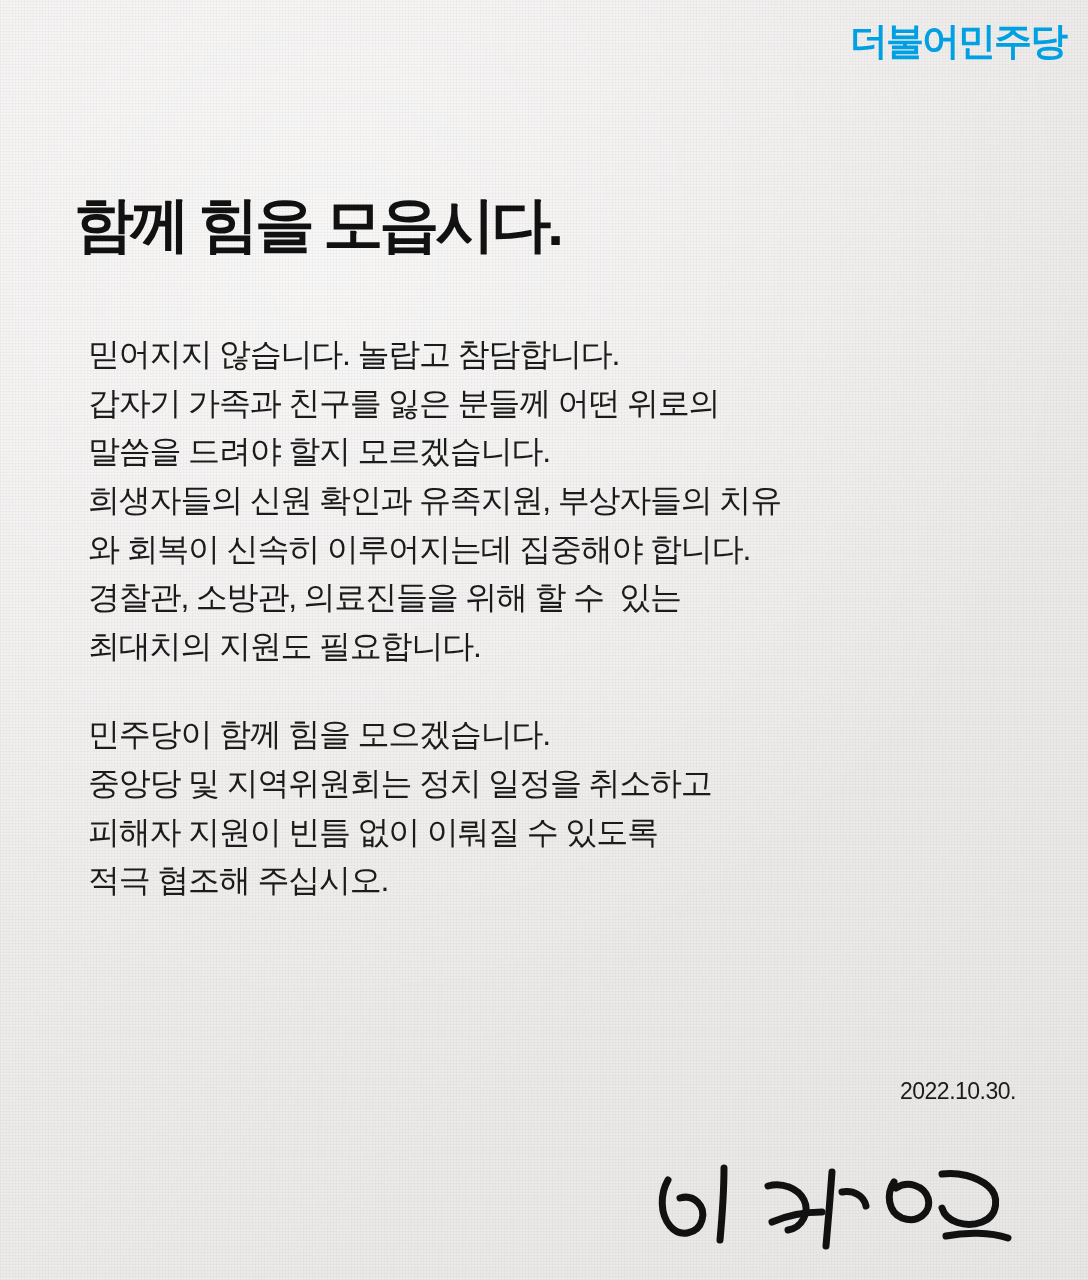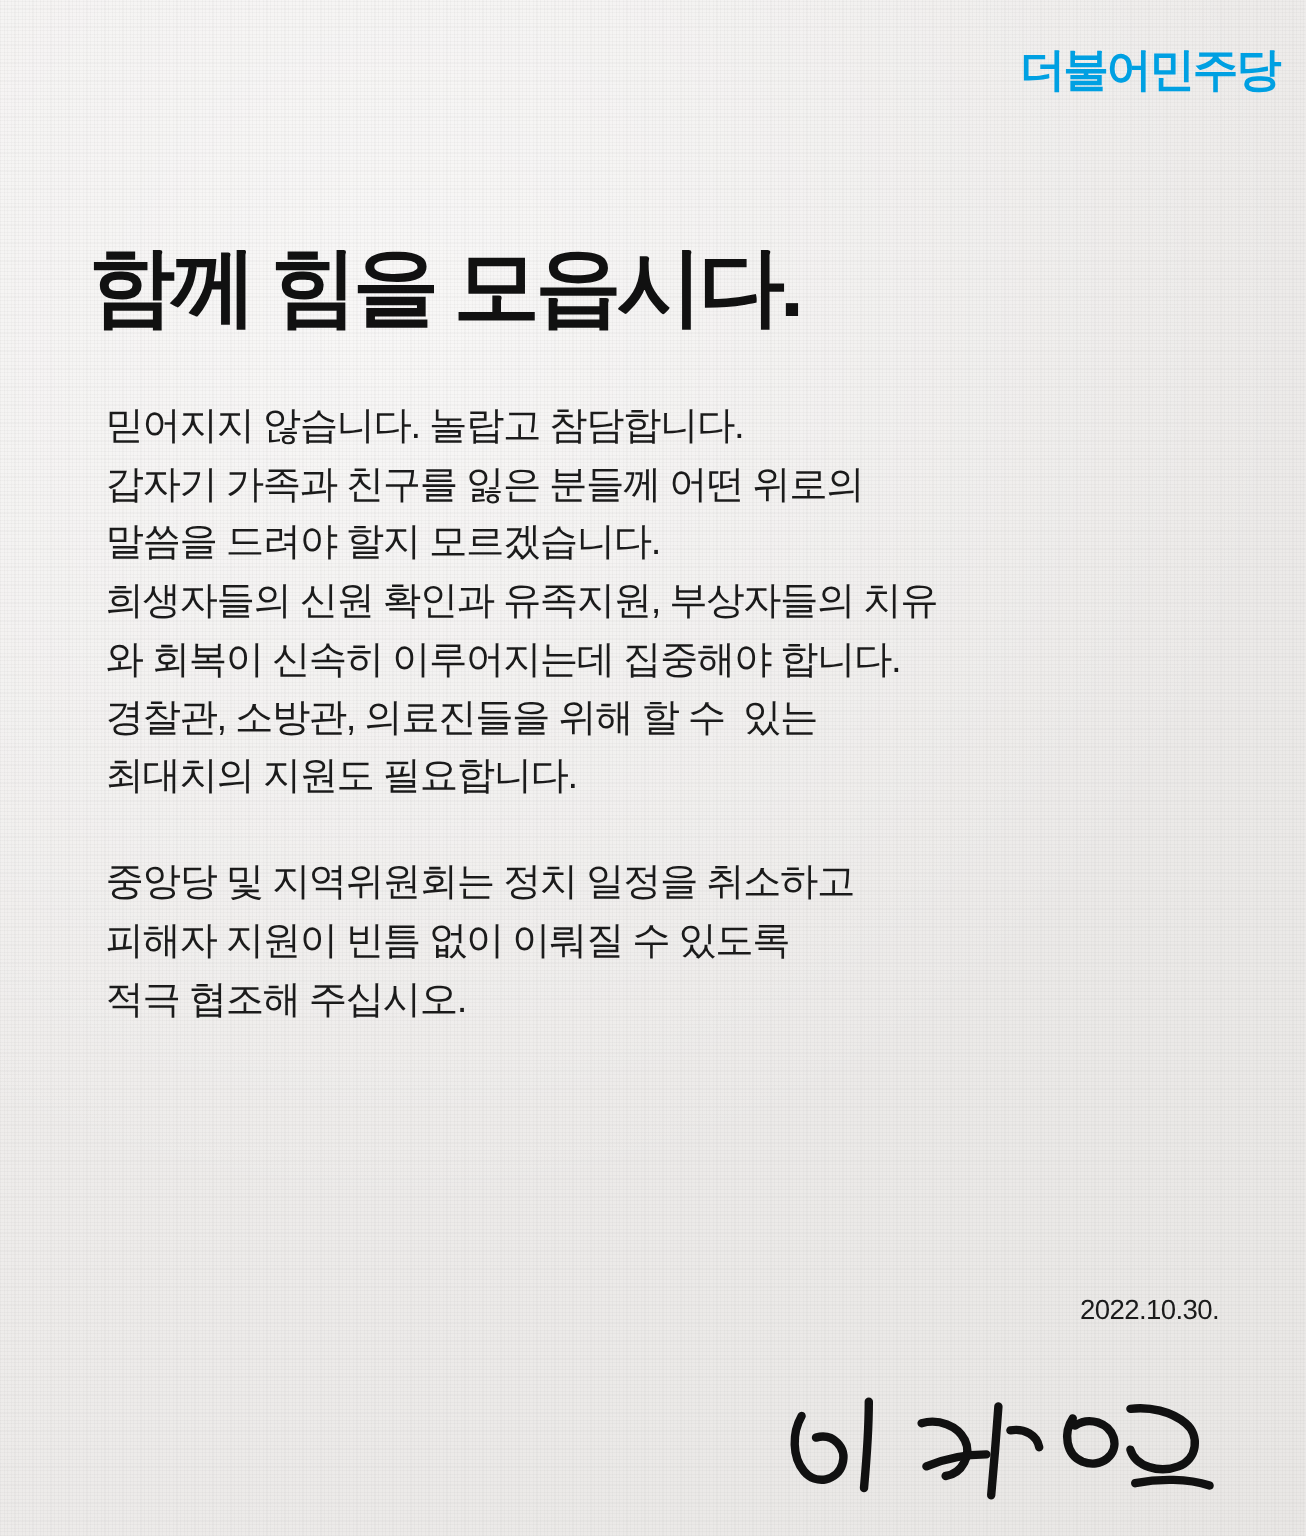--- a/index.html
+++ b/index.html
@@ -24,36 +24,36 @@
     background-image:
       repeating-linear-gradient(0deg, rgba(0,0,0,0.022) 0px, rgba(0,0,0,0.022) 1px, rgba(255,255,255,0.0) 1px, rgba(255,255,255,0.0) 3px),
       repeating-linear-gradient(90deg, rgba(0,0,0,0.022) 0px, rgba(0,0,0,0.022) 1px, rgba(255,255,255,0.0) 1px, rgba(255,255,255,0.0) 3px),
       radial-gradient(circle at 30% 20%, rgba(255,255,255,0.55), rgba(255,255,255,0) 60%),
       linear-gradient(135deg, #f2f0ef 0%, #e9e7e5 100%);
     overflow: hidden;
   }
 
   .logo {
     position: absolute;
-    top: 40px;
+    top: 22px;
     right: 22px;
     font-size: 38px;
     font-weight: bold;
     letter-spacing: -2px;
     line-height: 1;
     color: #00a0e2;
     white-space: nowrap;
   }
 
   .headline {
     position: absolute;
     top: 150px;
     left: 74px;
     right: 40px;
-    font-size: 72px;
+    font-size: 60px;
     font-weight: bold;
     letter-spacing: -4px;
     line-height: 1.16;
     color: #111111;
     white-space: nowrap;
   }
 
   .body-text {
     position: absolute;
     top: 330px;
@@ -106,20 +106,21 @@
     <div class="para">
       <div class="line">믿어지지 않습니다. 놀랍고 참담합니다.</div>
       <div class="line">갑자기 가족과 친구를 잃은 분들께 어떤 위로의</div>
       <div class="line">말씀을 드려야 할지 모르겠습니다.</div>
       <div class="line">희생자들의 신원 확인과 유족지원, 부상자들의 치유</div>
       <div class="line">와 회복이 신속히 이루어지는데 집중해야 합니다.</div>
       <div class="line">경찰관, 소방관, 의료진들을 위해 할 수  있는</div>
       <div class="line">최대치의 지원도 필요합니다.</div>
     </div>
     <div class="para">
+      <div class="line">민주당이 함께 힘을 모으겠습니다.</div>
       <div class="line">중앙당 및 지역위원회는 정치 일정을 취소하고</div>
       <div class="line">피해자 지원이 빈틈 없이 이뤄질 수 있도록</div>
       <div class="line">적극 협조해 주십시오.</div>
     </div>
   </div>
 
   <div class="date">2022.10.30.</div>
 
   <div class="signature" title="이재명">
     <svg viewBox="0 0 380 110" xmlns="http://www.w3.org/2000/svg" aria-label="signature">

